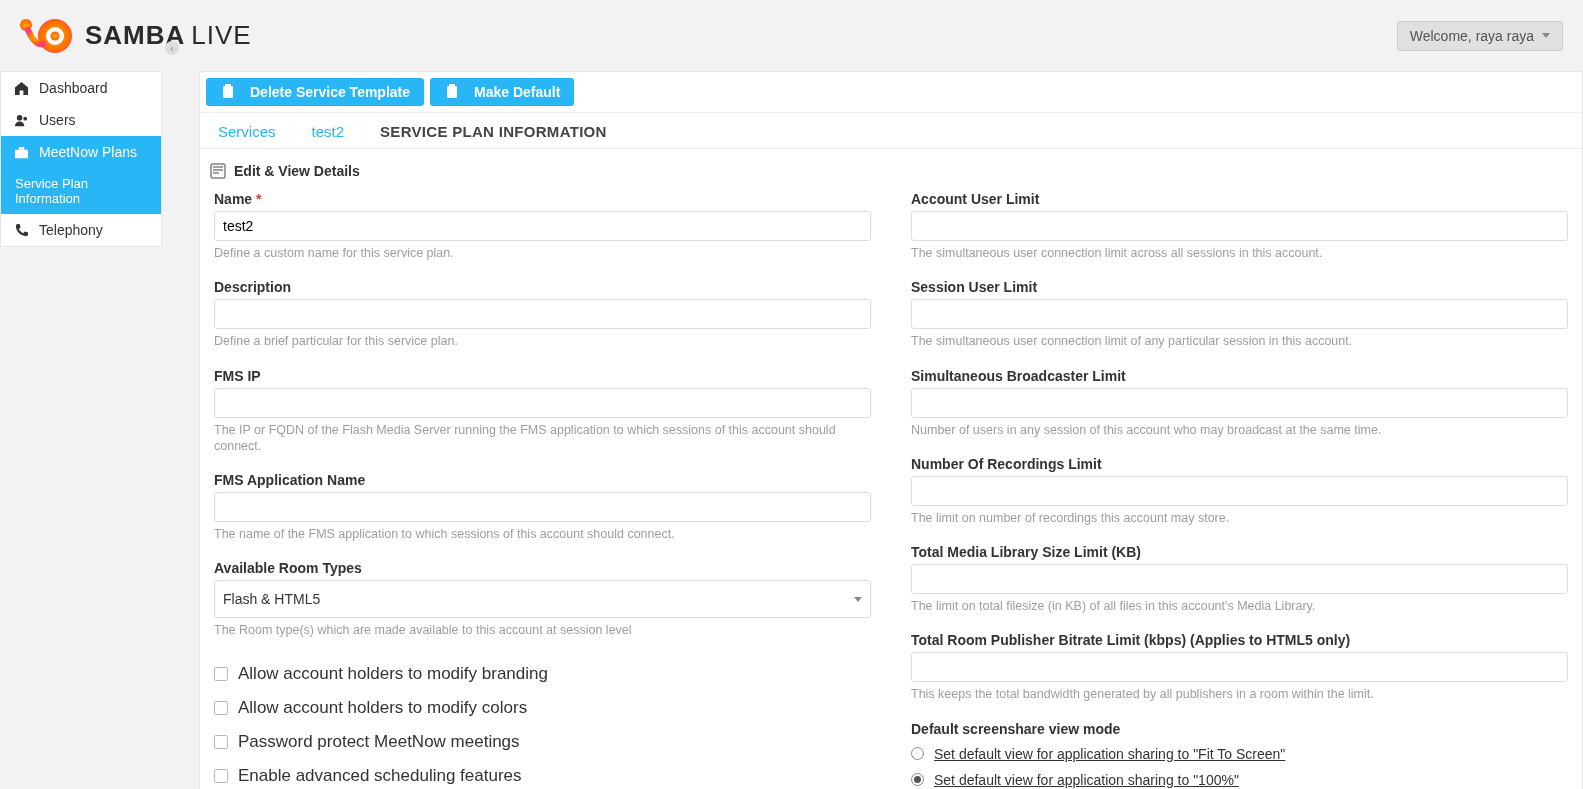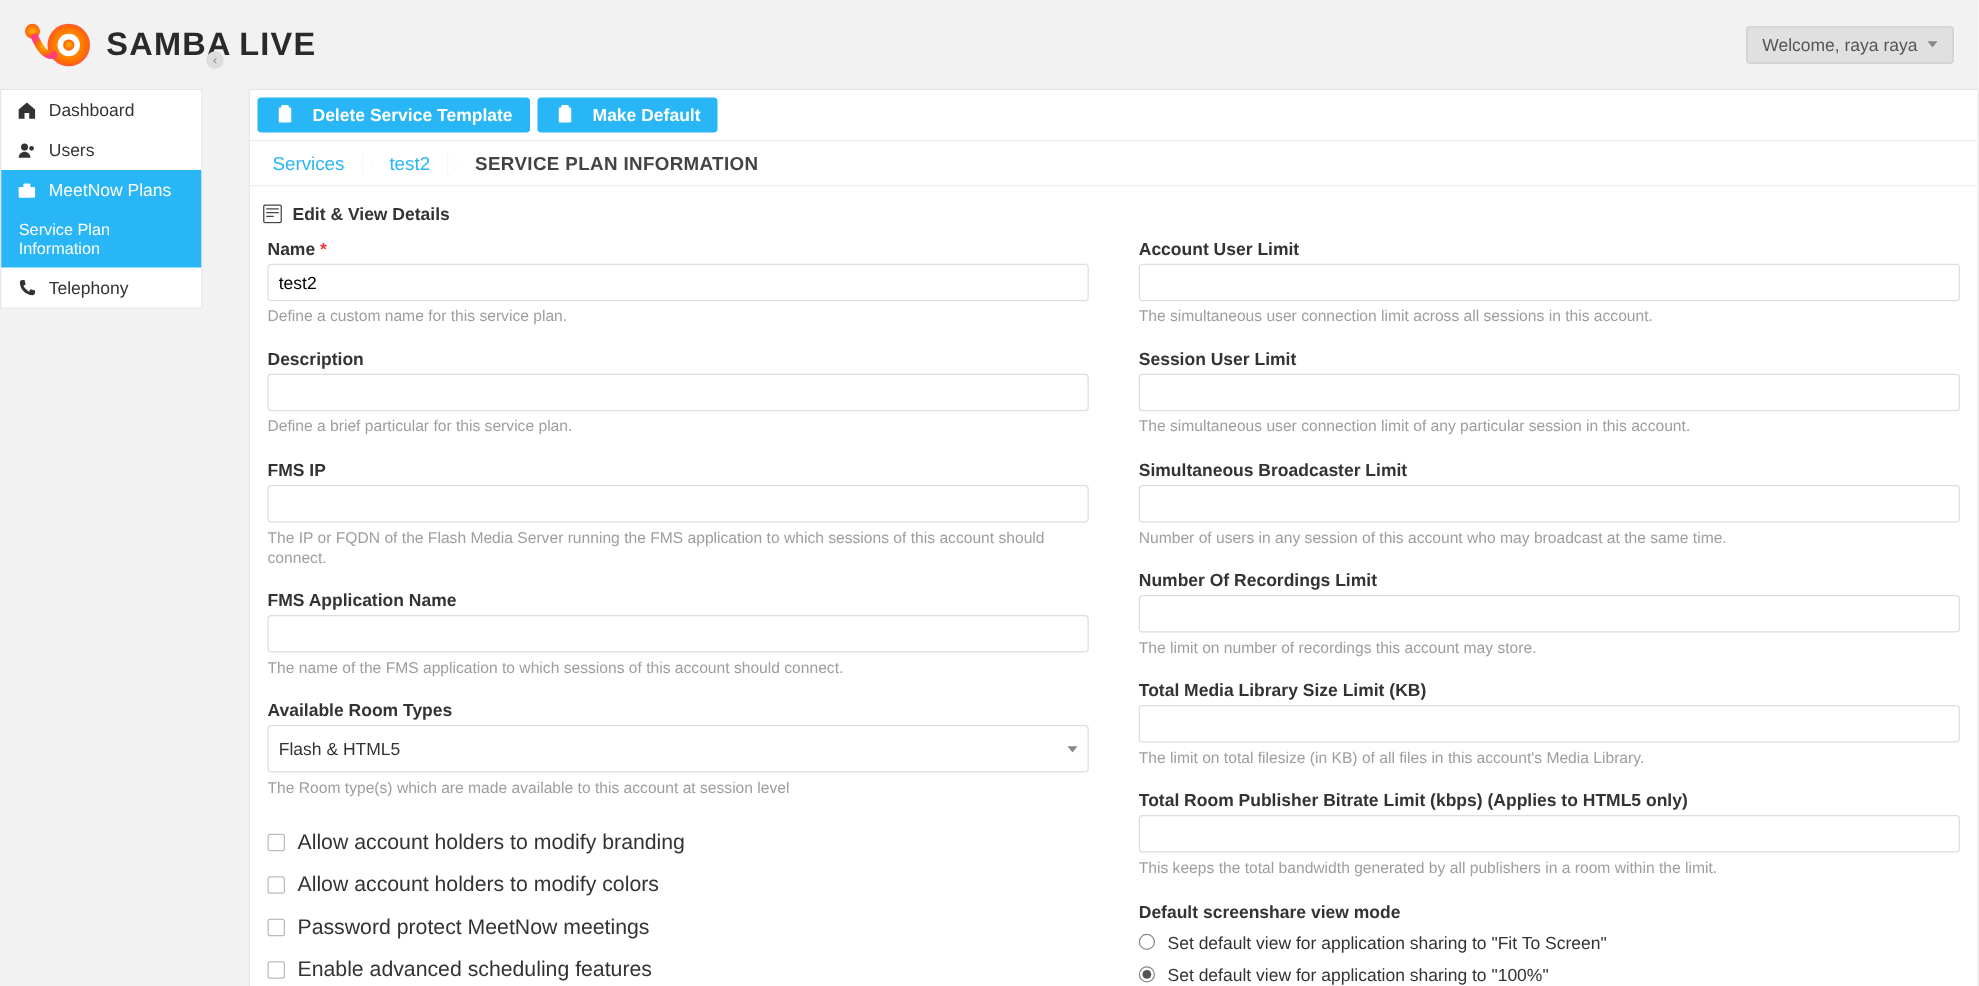--- a/index.html
+++ b/index.html
@@ -4,21 +4,21 @@
 <style>
 * { margin:0; padding:0; box-sizing:border-box; font-family:"Segoe UI",Arial,sans-serif; }
 body { background:#f2f2f2; width:1583px; height:789px; overflow:hidden; color:#333; }
 
 
 .header { display:flex; align-items:center; justify-content:space-between; padding:10px 20px 10px 15px; height:71px; }
 .logo-wrap { display:flex; align-items:center; gap:10px;text-align:center; }
 .logo-icon { width:60px; height:40px; position:relative; }
 .logo-text { font-size:26px; letter-spacing:1px; color:#2a2a2a; display:flex; gap:6px; }
 .logo-text .bold { font-weight:700; }
-.logo-text .thin { font-weight:700; }
+.logo-text .thin { font-weight:400; }
 .welcome { background:#e0e0e0; border:1px solid #ccc; border-radius:3px; padding:6px 12px; font-size:14px; color:#555; display:flex; align-items:center; gap:8px; cursor:pointer; }
 .caret { width:0; height:0; border-left:4px solid transparent; border-right:4px solid transparent; border-top:5px solid #888; }
 
 
 .main-wrap { display:flex; }
 .sidebar { width:162px; background:#fff; border:1px solid #e6e6e6; font-size:14px; }
 .sidebar .item { display:flex; align-items:center; gap:10px; padding:8px 12px; cursor:pointer; color:#333; }
 .sidebar .item.active { background:#29b6f6; color:#fff; }
 .sidebar .item.sub.active { background:#29b6f6; color:#fff; padding-left:14px; font-size:13px; }
 .sidebar .ico { width:16px; height:16px; display:inline-flex; align-items:center; justify-content:center; }
@@ -47,21 +47,21 @@
 .col { flex:1; display:flex; flex-direction:column; }
 .field { margin-bottom:4px; }
 .label { font-size:14px; font-weight:600; color:#333; margin-bottom:4px; display:block; }
 .req { color:#e53935; }
 .text-input { width:100%; border:1px solid #ddd; border-radius:3px; padding:5px 8px; font-size:14px; height:30px; background:#fff; }
 .select { width:100%; border:1px solid #ddd; border-radius:3px; padding:4px 8px; font-size:14px; height:38px; background:#fff; display:flex; align-items:center; justify-content:space-between; cursor:pointer;}
 .help { font-size:12.5px; color:#9e9e9e; margin:4px 0 14px 0; line-height:1.3; }
 
 .check-row { display:flex; align-items:center; gap:10px; padding:7px 0; font-size:17px; color:#333;}
 .chk { width:14px; height:14px; border:1px solid #bbb; border-radius:2px; background:#fff; cursor:pointer; flex-shrink:0;}
-.radio-row { display:flex; align-items:center; gap:10px; padding:5px 0; font-size:14px; color:#333;}
+.radio-row { display:flex; align-items:center; gap:10px; padding:5px 0; font-size:14px; color:#333;text-decoration:underline;}
 .radio { width:13px; height:13px; border:1px solid #888; border-radius:50%; background:#fff; display:flex; align-items:center; justify-content:center; cursor:pointer; flex-shrink:0;}
 .radio.sel::after { content:""; width:7px; height:7px; background:#555; border-radius:50%; }
 
 svg { display:block; }
 </style>
 </head>
 <body>
 
 <div class="header">
   <div class="logo-wrap">

